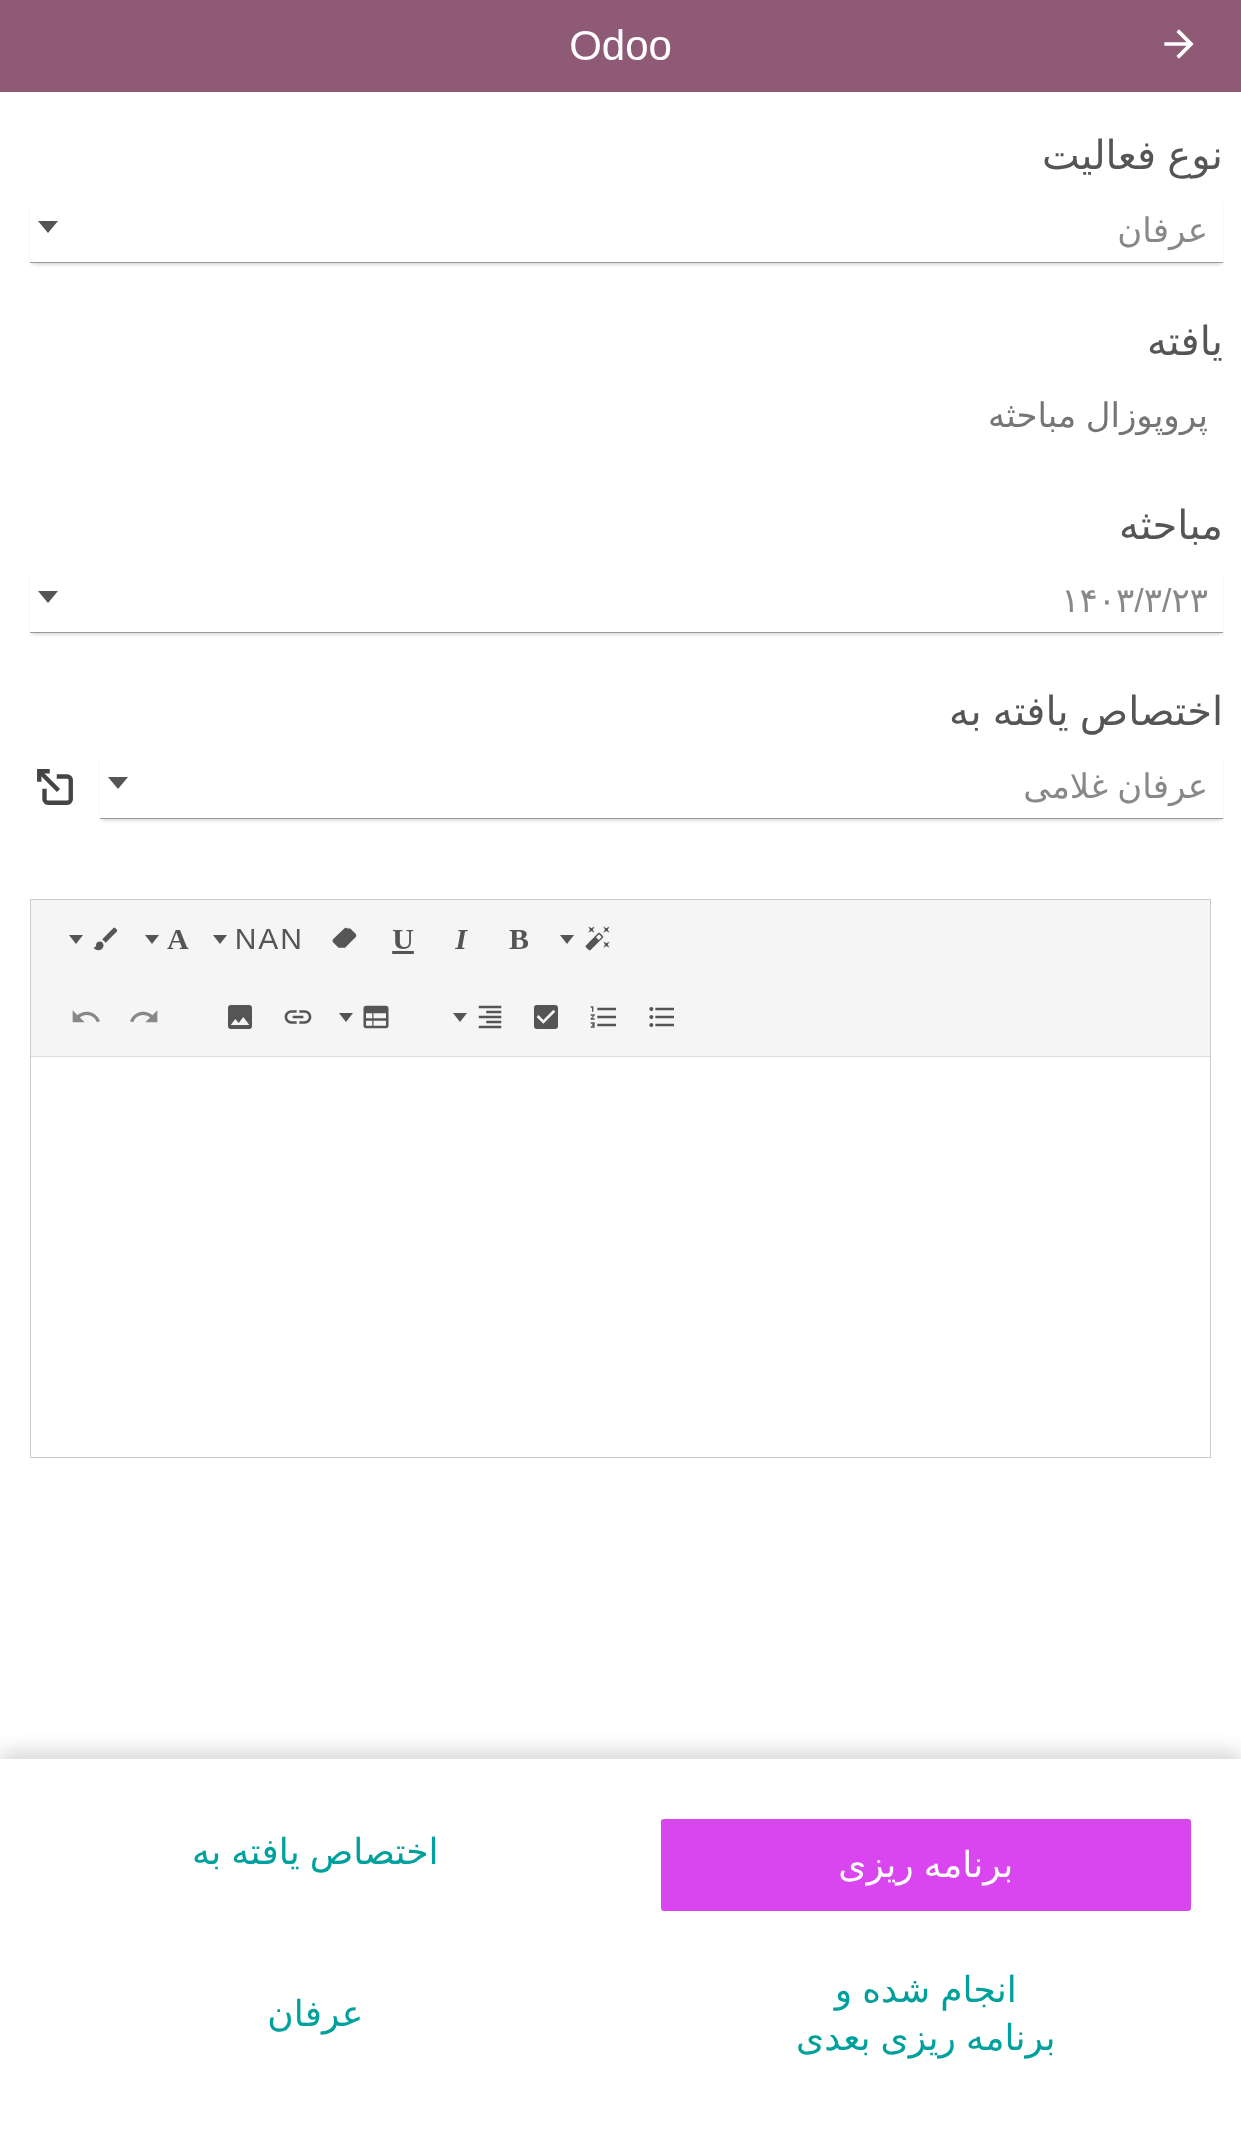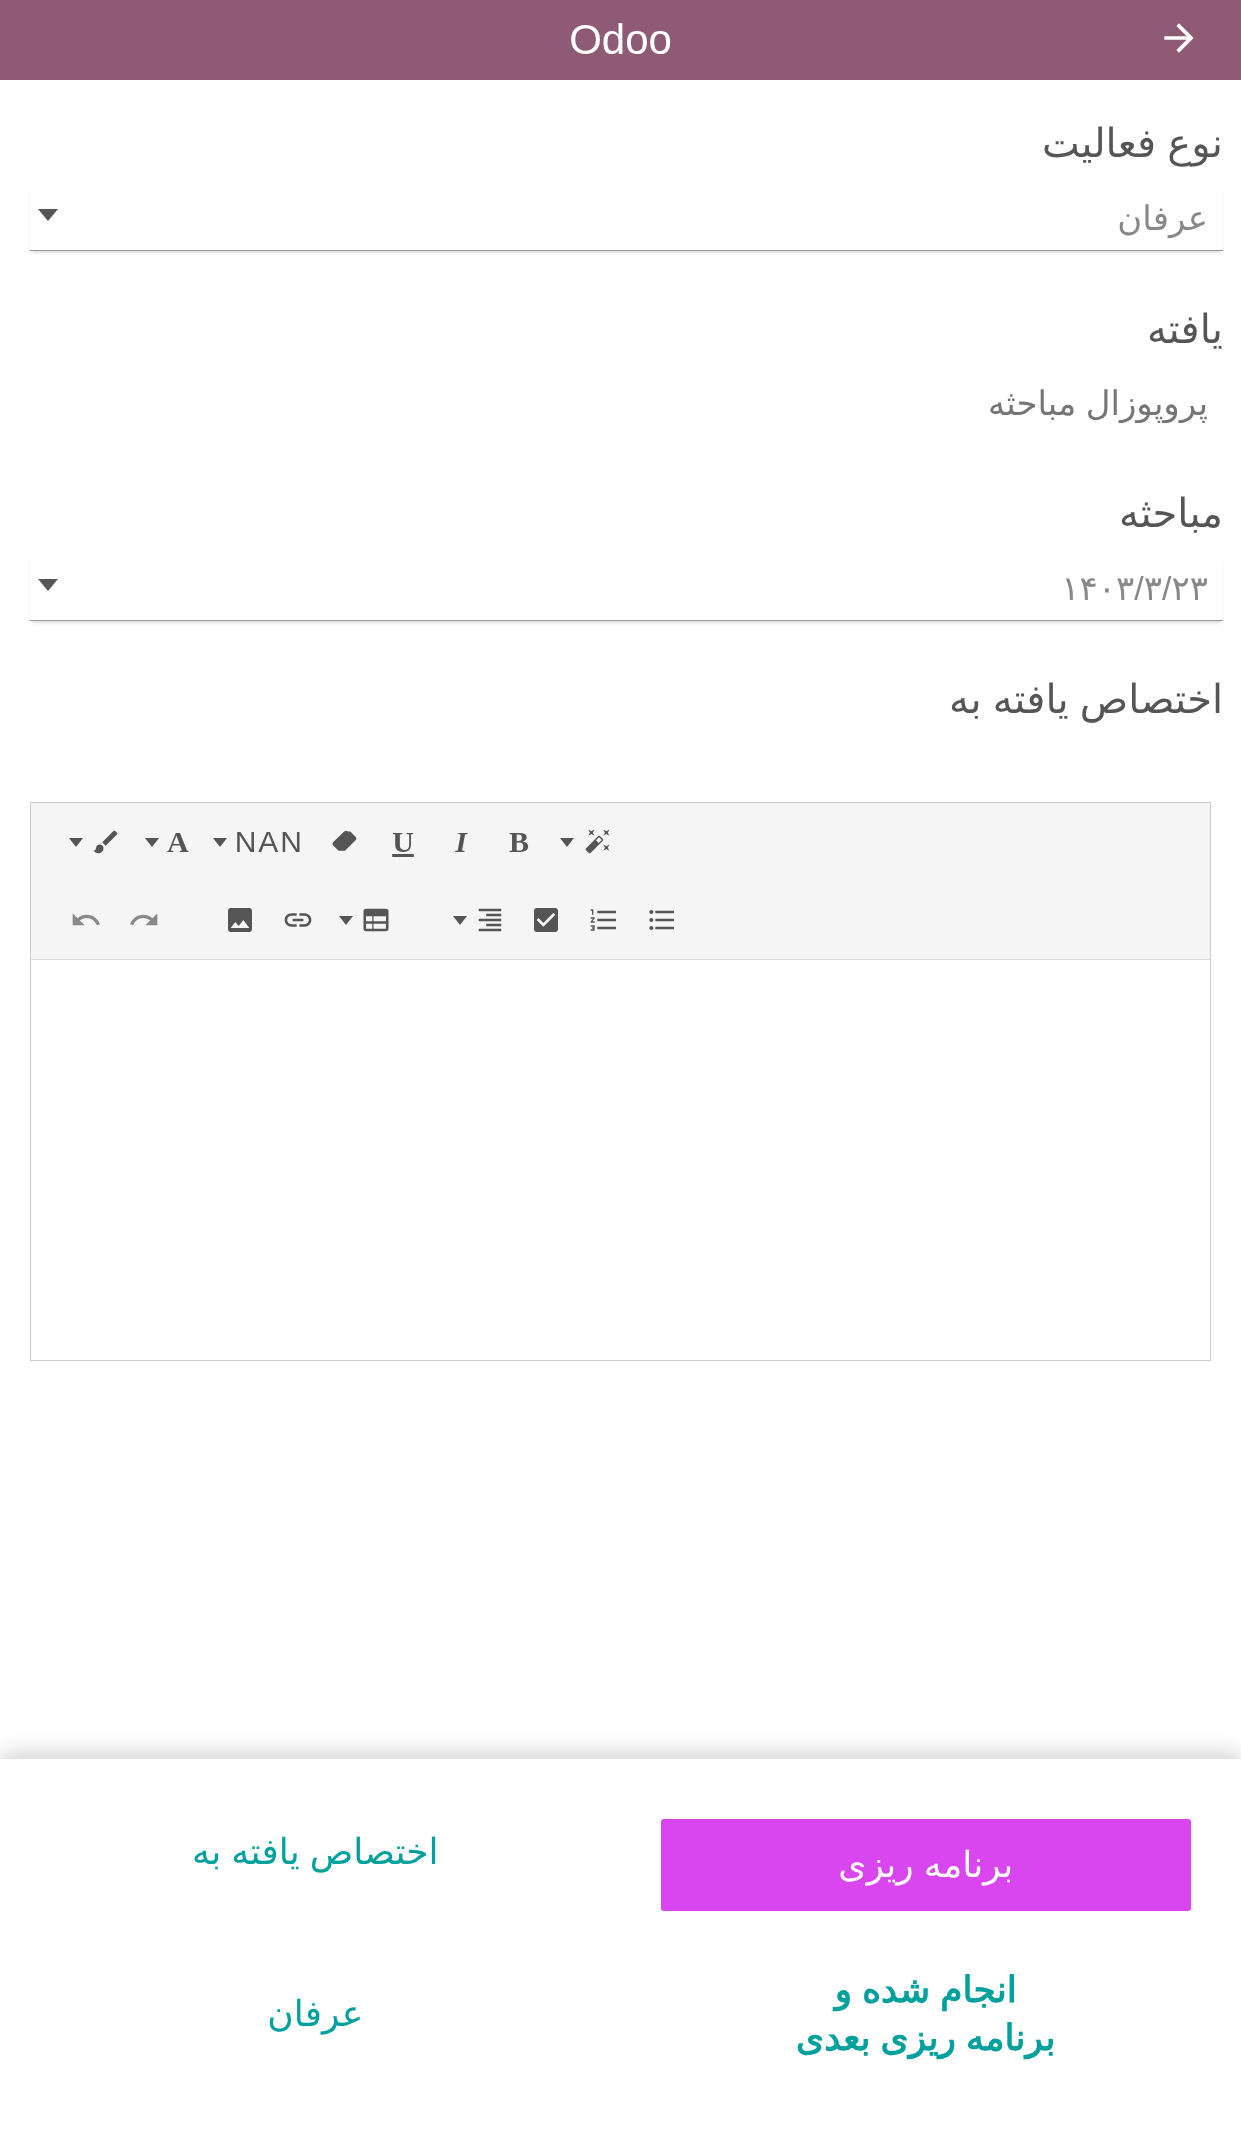--- a/index.html
+++ b/index.html
@@ -6,21 +6,21 @@
 body {
   font-family: Tahoma, Arial, sans-serif;
   background: #fff;
   width: 1241px;
   height: 2148px;
   overflow: hidden;
   direction: rtl;
 }
 .header {
   background: #8e5a76;
-  height: 80px;
+  height: 92px;
   display: flex;
   align-items: center;
   justify-content: center;
   position: relative;
   color: #fff;
 }
 .header-title {
   font-size: 42px;
   font-weight: 400;
   direction: ltr;
@@ -165,21 +165,20 @@
   background: #d946ef;
   color: #fff;
   margin-top: 25px;
 }
 .btn-secondary {
   color: #00a09d;
   background: transparent;
 }
 .btn-secondary.multiline {
   line-height: 1.35;
-  font-weight: bold;
 }
 </style>
 </head>
 <body>
 
 <div class="header">
   <span class="header-title">Odoo</span>
   <div class="header-arrow">
     <svg width="44" height="44" viewBox="0 0 24 24" fill="#fff">
       <path d="M12 4l-1.41 1.41L16.17 11H4v2h12.17l-5.58 5.59L12 20l8-8z"></path>
@@ -215,20 +214,37 @@
       <span class="dropdown-caret">
         <svg width="20" height="14" viewBox="0 0 20 14">
             <path d="M0 0 L10 12 L20 0 Z" fill="#555"></path>
           </svg>
       </span>
     </div>
   </div>
 
   <div class="field-group">
     <div class="field-label">اختصاص یافته به</div>
+    <div class="assigned-row">
+      <div class="field-input-wrap assigned-input-wrap">
+        <span class="field-value">عرفان غلامی</span>
+        <span class="dropdown-caret">
+          <svg width="20" height="14" viewBox="0 0 20 14">
+              <path d="M0 0 L10 12 L20 0 Z" fill="#555"></path>
+            </svg>
+        </span>
+      </div>
+      <div class="external-link-btn">
+        <svg width="42" height="42" viewBox="0 0 24 24" fill="none" stroke="#444" stroke-width="2.5">
+          <path d="M18 13v6a2 2 0 0 1-2 2H5a2 2 0 0 1-2-2V8a2 2 0 0 1 2-2h6" transform="scale(-1,1) translate(-24,0)"></path>
+          <polyline points="15 3 21 3 21 9" transform="scale(-1,1) translate(-24,0)"></polyline>
+          <line x1="10" y1="14" x2="21" y2="3" transform="scale(-1,1) translate(-24,0)"></line>
+        </svg>
+      </div>
+    </div>
   </div>
 
 </div>
 
 <div class="editor">
   <div class="toolbar">
     <div class="toolbar-row">
       <div class="tb-btn">
         <span class="tb-caret"></span>
         <svg width="30" height="30" viewBox="0 0 24 24" fill="#555">

